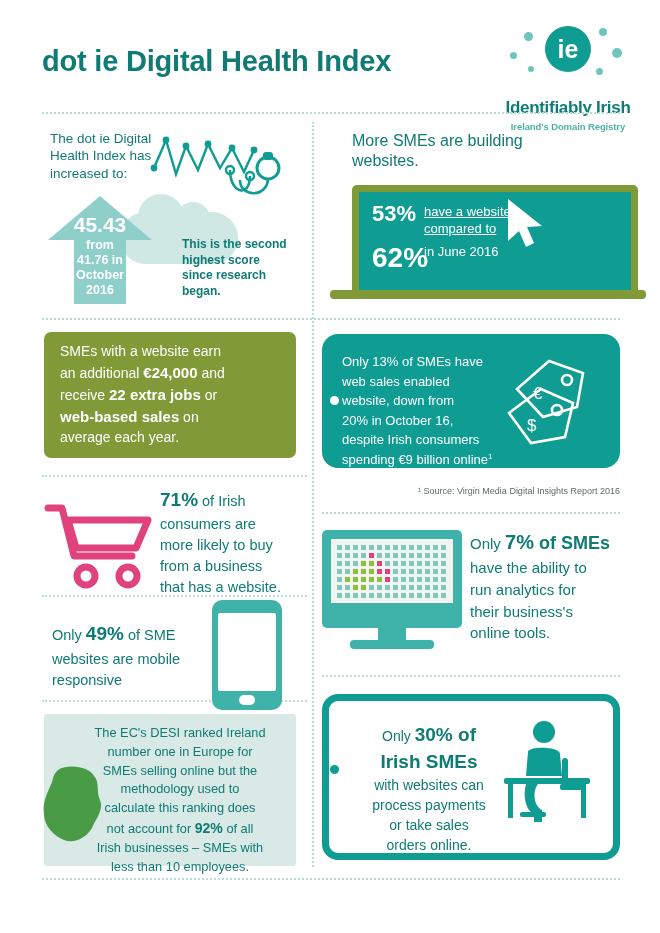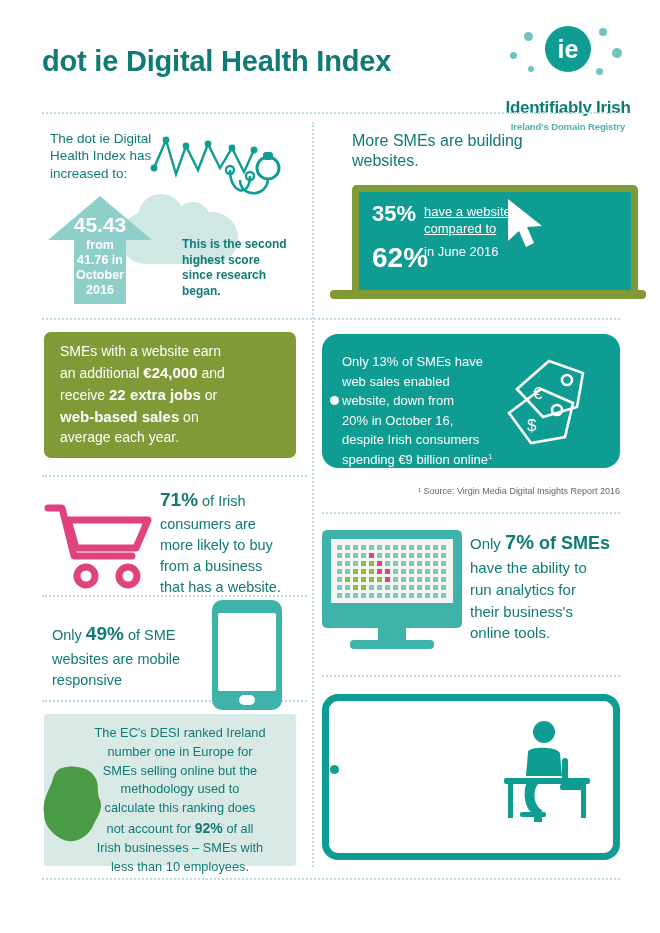--- a/index.html
+++ b/index.html
@@ -193,21 +193,21 @@
   <div class="txt white bold" style="left:48px;top:268px;width:104px;text-align:center;font-size:12.5px;line-height:1.18;">October</div>
   <div class="txt white bold" style="left:48px;top:283px;width:104px;text-align:center;font-size:12.5px;line-height:1.18;">2016</div>
 
   <div class="txt teal bold" style="left:182px;top:237px;width:112px;font-size:12px;line-height:1.3;">This is the second highest score since research began.</div>
 
   <div class="txt teal" style="left:352px;top:131px;width:200px;font-size:16px;">More SMEs are building websites.</div>
 
   <div class="laptop-screen"></div>
   <div class="laptop-base"></div>
 
-  <div class="txt white bold" style="left:372px;top:200px;font-size:22px;">35%</div>
+  <div class="txt white bold" style="left:372px;top:200px;font-size:22px;">53%</div>
   <div class="txt white" style="left:424px;top:204px;width:110px;font-size:13px;text-decoration:underline;">have a website compared to</div>
   <div class="txt white bold" style="left:372px;top:240px;font-size:28px;">62%</div>
   <div class="txt white" style="left:424px;top:244px;width:120px;font-size:13px;">in June 2016</div>
 
   <svg style="position:absolute;left:500px;top:195px;" width="60" height="60">
     <polygon points="8,4 8,46 19,36 26,52 34,48 27,32 42,31" fill="#ffffff"></polygon>
   </svg>
 
   <div class="olive-box" style="left:44px;top:332px;width:252px;height:126px;"></div>
   <div class="txt white" style="left:60px;top:342px;width:228px;font-size:14px;line-height:1.42;">
@@ -396,20 +396,28 @@
     <span>methodology used to</span><br>
     <span>calculate this ranking does</span><br>
     <span>not account for </span><span class="bold" style="font-size:14px;">92%</span><span> of all</span><br>
     <span>Irish businesses – SMEs with</span><br>
     <span>less than 10 employees.</span>
   </div>
 
   <div class="teal-outline" style="left:322px;top:694px;width:284px;height:152px;"></div>
   <div class="dot-marker" style="left:330px;top:765px;background:#0f9c93;"></div>
 
+  <div class="txt teal" style="left:344px;top:722px;width:170px;font-size:14px;line-height:1.42;text-align:center;">
+    <span>Only </span><span class="bold" style="font-size:19px;">30% of</span><br>
+    <span class="bold" style="font-size:19px;">Irish SMEs</span><br>
+    <span>with websites can</span><br>
+    <span>process payments</span><br>
+    <span>or take sales</span><br>
+    <span>orders online.</span>
+  </div>
 
   <svg style="position:absolute;left:498px;top:718px;" width="108" height="112">
     <g fill="#0f9c93">
       <circle cx="46" cy="14" r="11"></circle>
       <path d="M30,34 C30,28 62,28 62,36 L64,58 L28,58 Z"></path>
       <rect x="6" y="60" width="86" height="6" rx="2"></rect>
       <rect x="10" y="66" width="5" height="34"></rect>
       <rect x="83" y="66" width="5" height="34"></rect>
       <rect x="62" y="66" width="24" height="6" rx="2"></rect>
       <rect x="64" y="40" width="6" height="26" rx="3"></rect>

